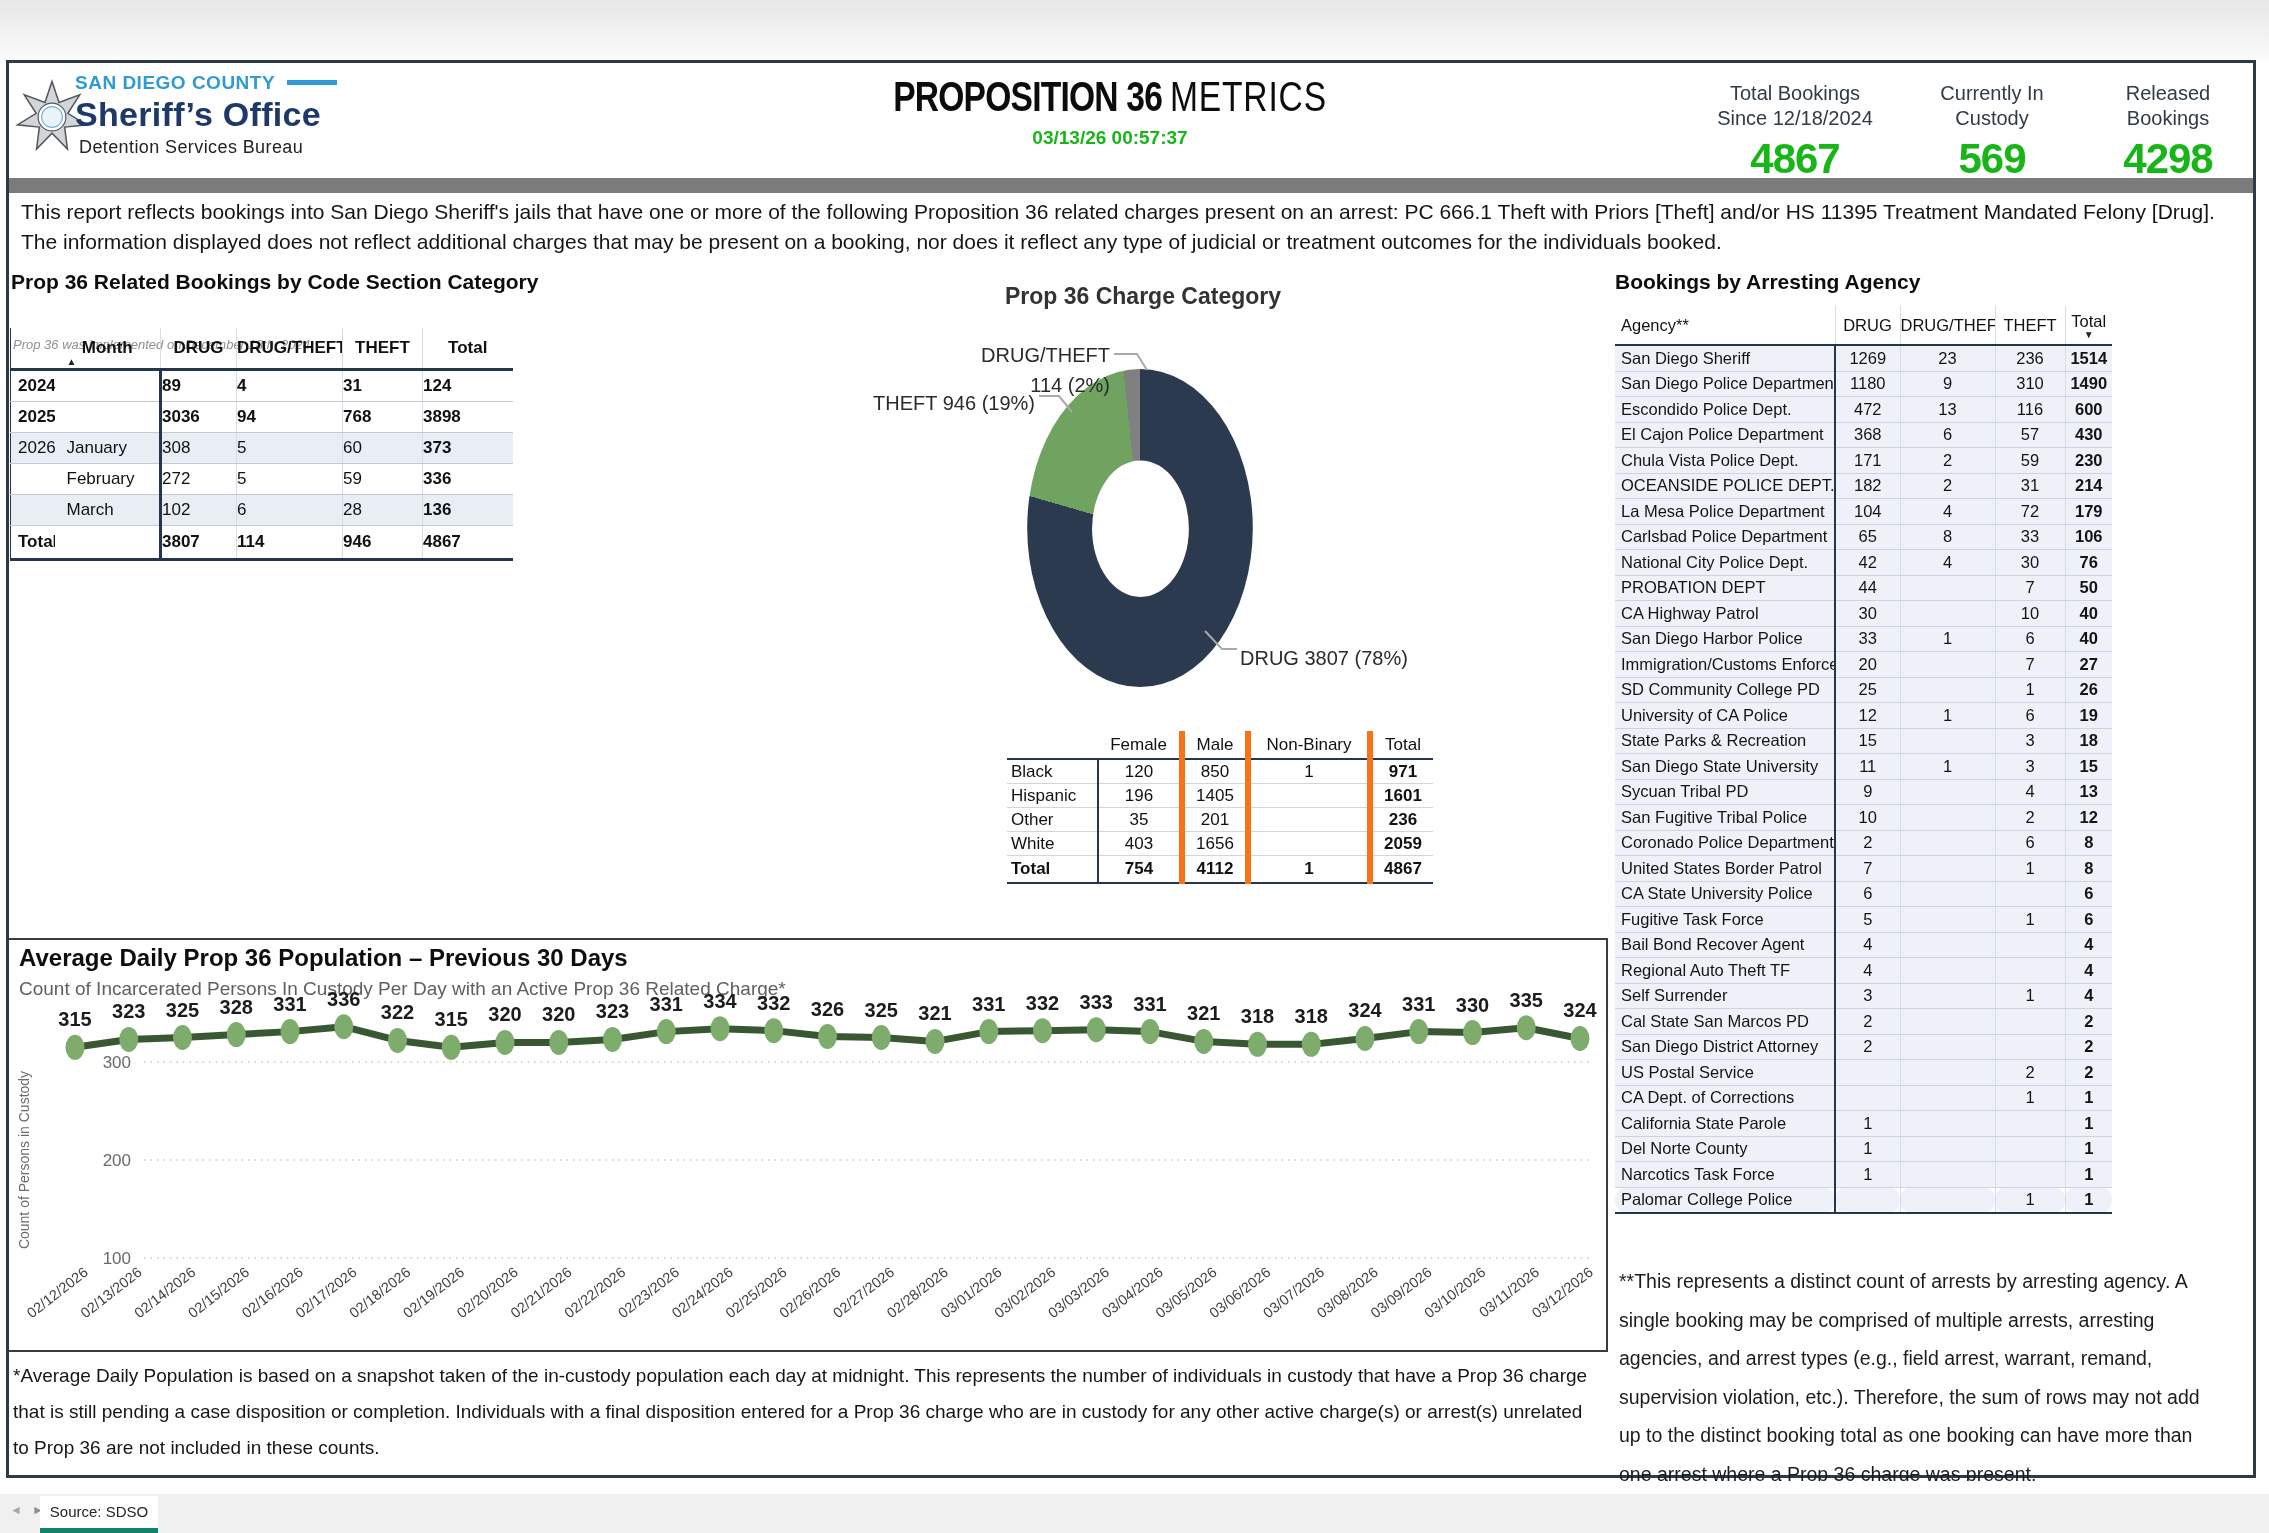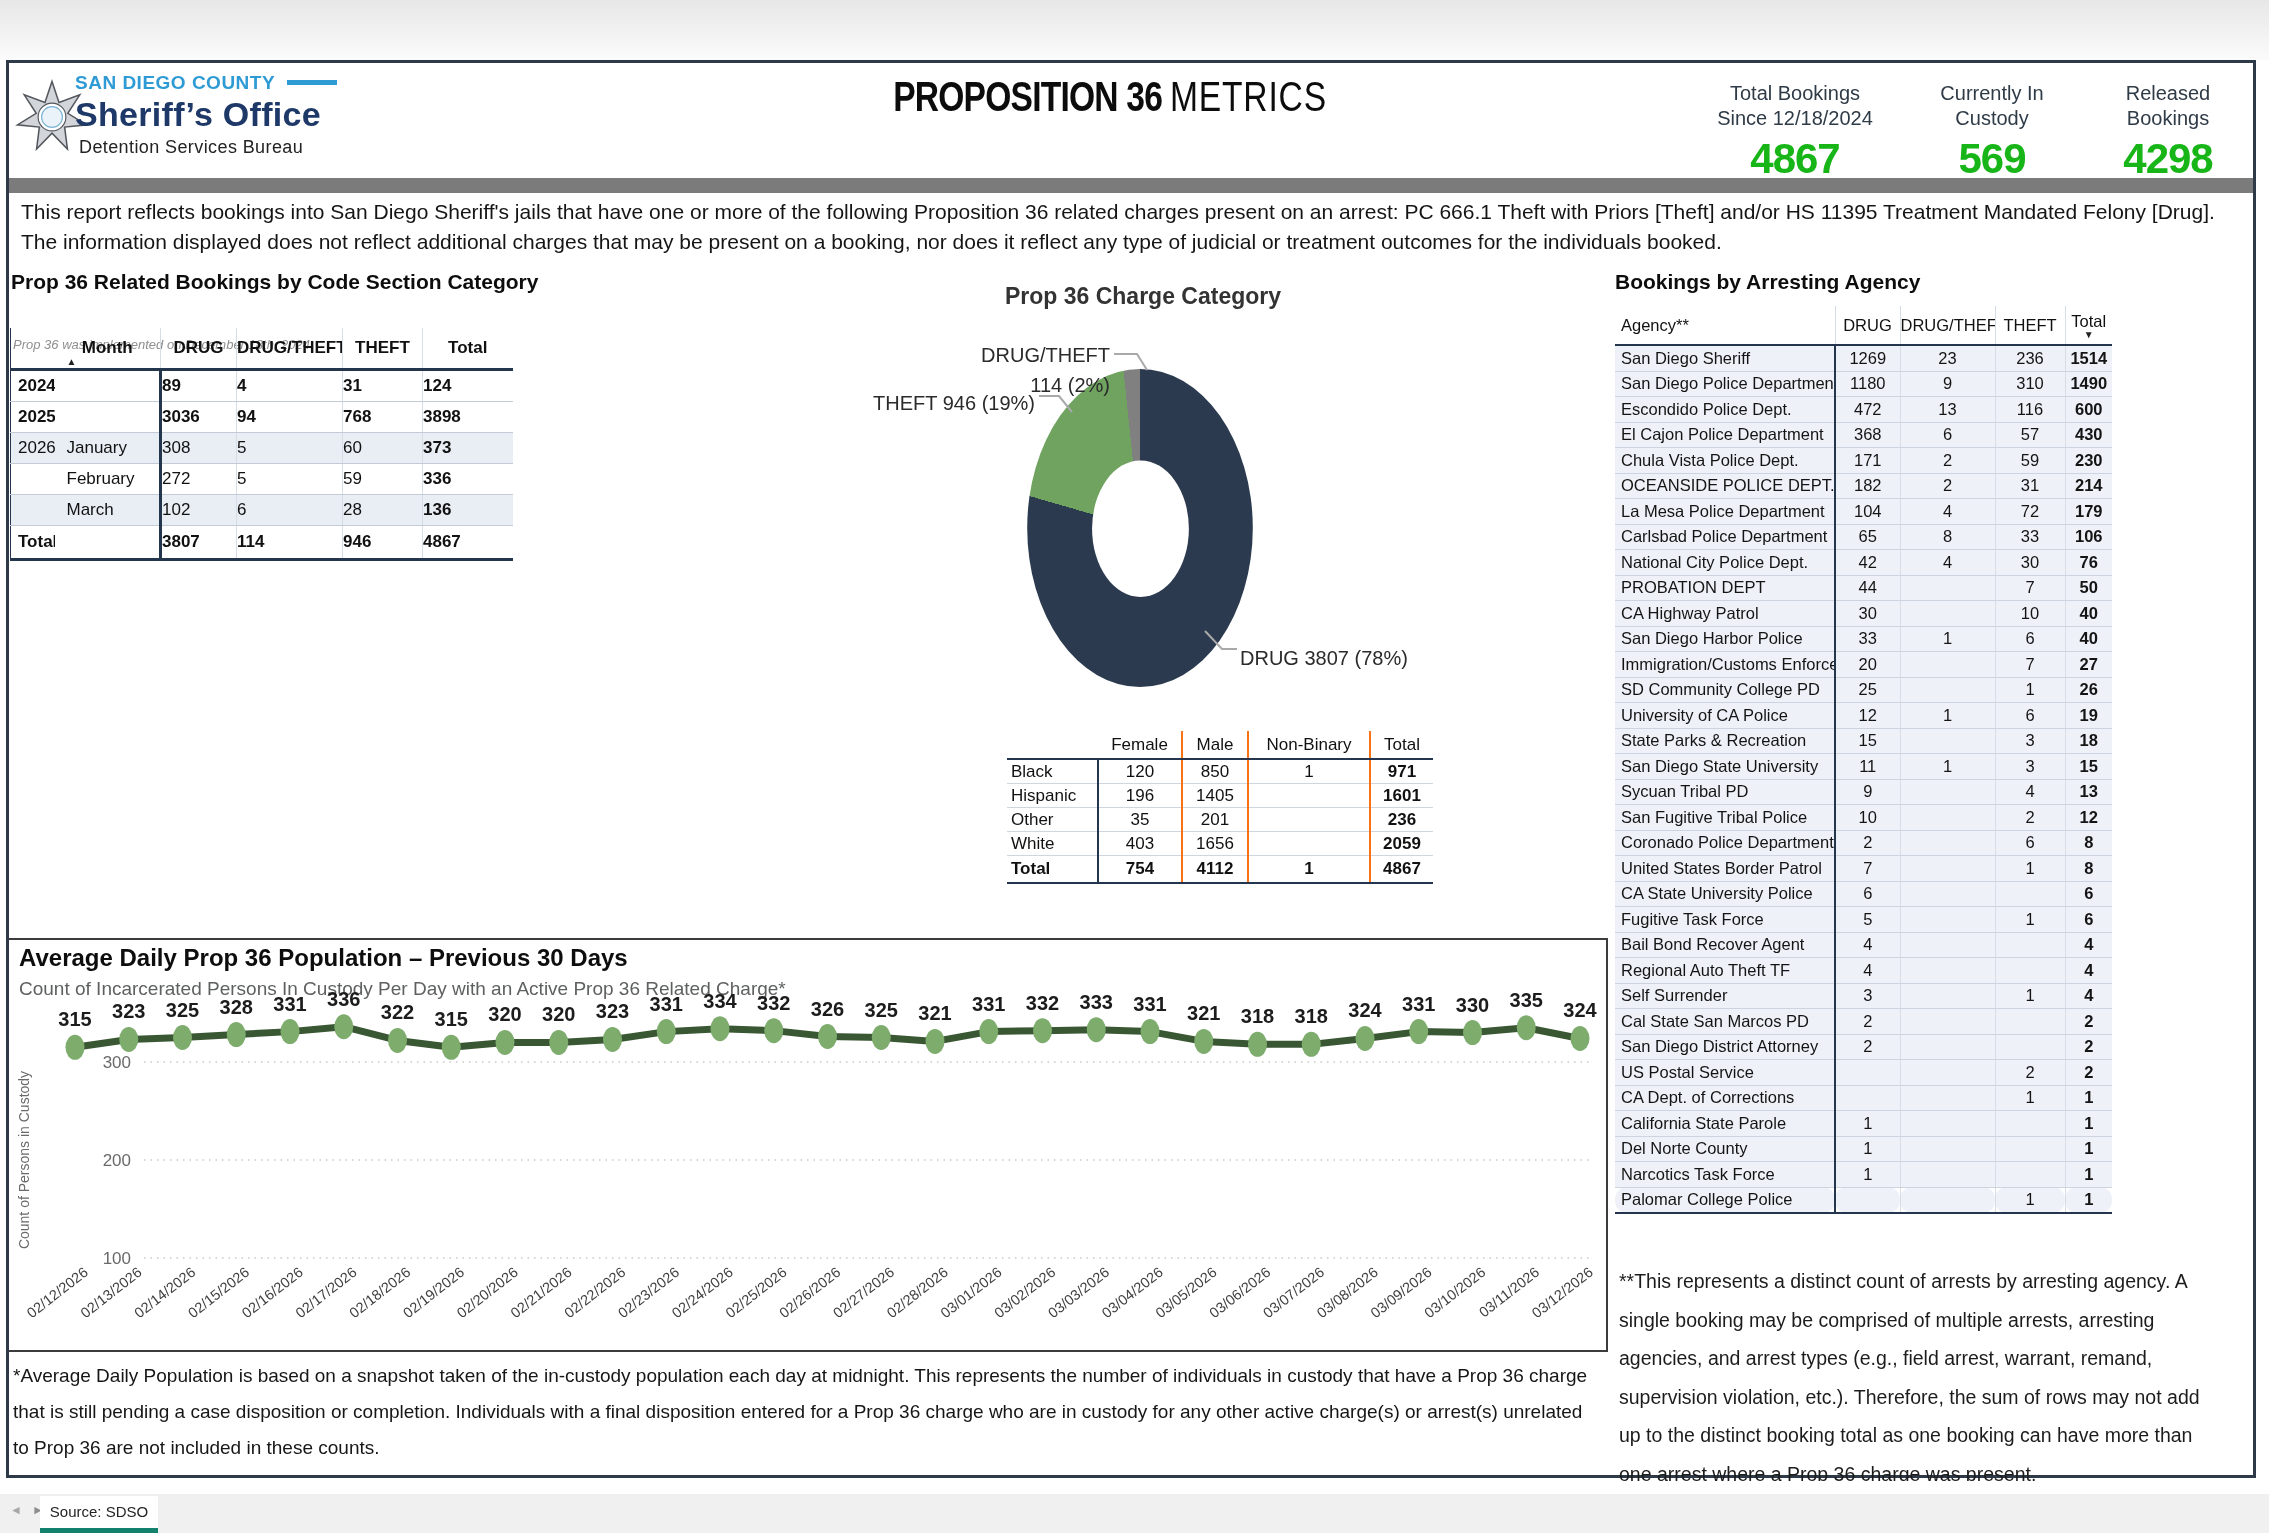--- a/index.html
+++ b/index.html
@@ -67,21 +67,21 @@
   .lab-drug{left:1231px;top:580px;}
   .leaders{left:0;top:0;width:1602px;height:900px;pointer-events:none;}
 
   
   .demo-wrap{left:998px;top:668px;}
   .demo{width:426px;font-size:17px;}
   .demo th{height:27px;font-weight:400;text-align:center;vertical-align:middle;border-bottom:2.5px solid #24364d;}
   .demo td{height:23px;text-align:center;border-bottom:1px solid #cfd6dd;}
   .demo td.lbl{text-align:left;padding-left:4px;}
   .demo td.v-navy{border-left:2.5px solid #24364d;}
-  .demo td.v-light,.demo th.v-light{border-left:2px solid #f97316;margin-top:28px;}
+  .demo td.v-light,.demo th.v-light{border-left:6px solid #f97316;margin-top:28px;}
   .demo tr:last-child td{border-bottom:2.5px solid #24364d;height:26px;}
 
   
   .ag-title{left:1606px;top:207px;}
   .ag-wrap{left:1606px;top:243px;}
   .ag{width:497px;font-size:16.5px;}
   .ag th{height:38px;font-weight:400;text-align:center;vertical-align:middle;border-bottom:2.5px solid #24364d;}
   .ag th.agency{text-align:left;padding-left:6px;}
   .ag th.v-light{border-left:1px solid #d6dde5;}
   .ag td{height:24.5px;background:#eef2f8;text-align:center;border-bottom:1px solid #ccd5df;color:#141414;}
@@ -126,20 +126,21 @@
   <div class="brand">
     <div class="brand-1"><span>SAN DIEGO COUNTY</span><span class="dash"></span></div>
     <div class="brand-2">Sheriff’s Office</div>
     <div class="brand-3">Detention Services Bureau</div>
   </div>
 
   <div class="title-wrap">
     <div class="title">
       <span class="t-bold">PROPOSITION 36</span><span class="t-light">METRICS</span>
     </div>
+    <div class="dt" style="color: rgb(23, 181, 23);">03/13/26 00:57:37</div>
   </div>
 
   <div class="stats">
     <div class="stat">
       <div class="stat-label">
         <div>Total Bookings</div>
         <div>Since 12/18/2024</div>
       </div>
       <div class="stat-value" style="color: rgb(23, 181, 23);">4867</div>
     </div>

